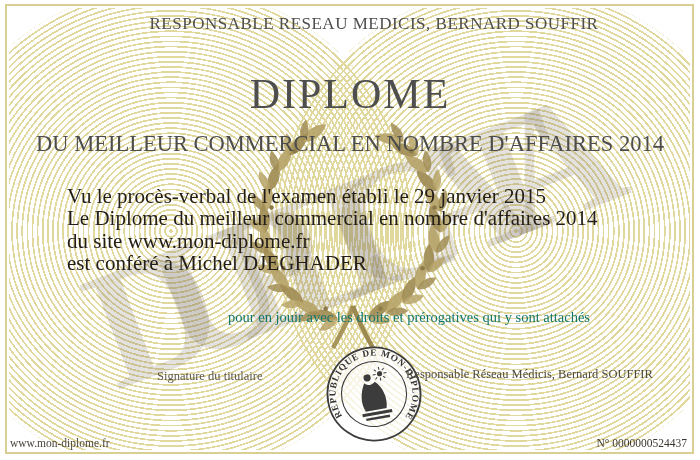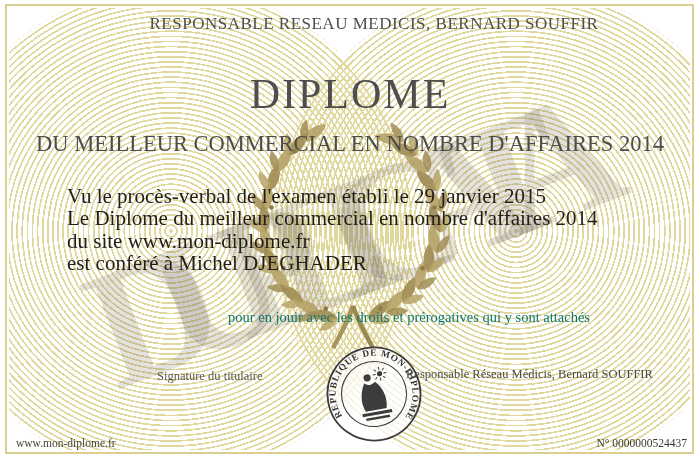--- a/index.html
+++ b/index.html
@@ -55,21 +55,21 @@
   .sig-left{
     position:absolute;left:157px;top:369px;z-index:5;
     font-size:12.5px;color:#5a564e;white-space:nowrap;
   }
   .sig-right{
     position:absolute;left:406px;top:367px;z-index:6;
     font-size:12.5px;color:#4c4840;white-space:nowrap;
   }
   .seal{position:absolute;left:324px;top:344px;z-index:5;transform:rotate(-10deg);}
   .footer-left{
-    position:absolute;left:16px;top:437px;z-index:6;
+    position:absolute;left:10px;top:437px;z-index:6;
     font-size:11.5px;color:#4a453e;white-space:nowrap;
   }
   .footer-right{
     position:absolute;right:13px;top:437px;z-index:6;
     font-size:11.5px;color:#3a362f;white-space:nowrap;
   }
 </style>
 </head>
 <body>
 

